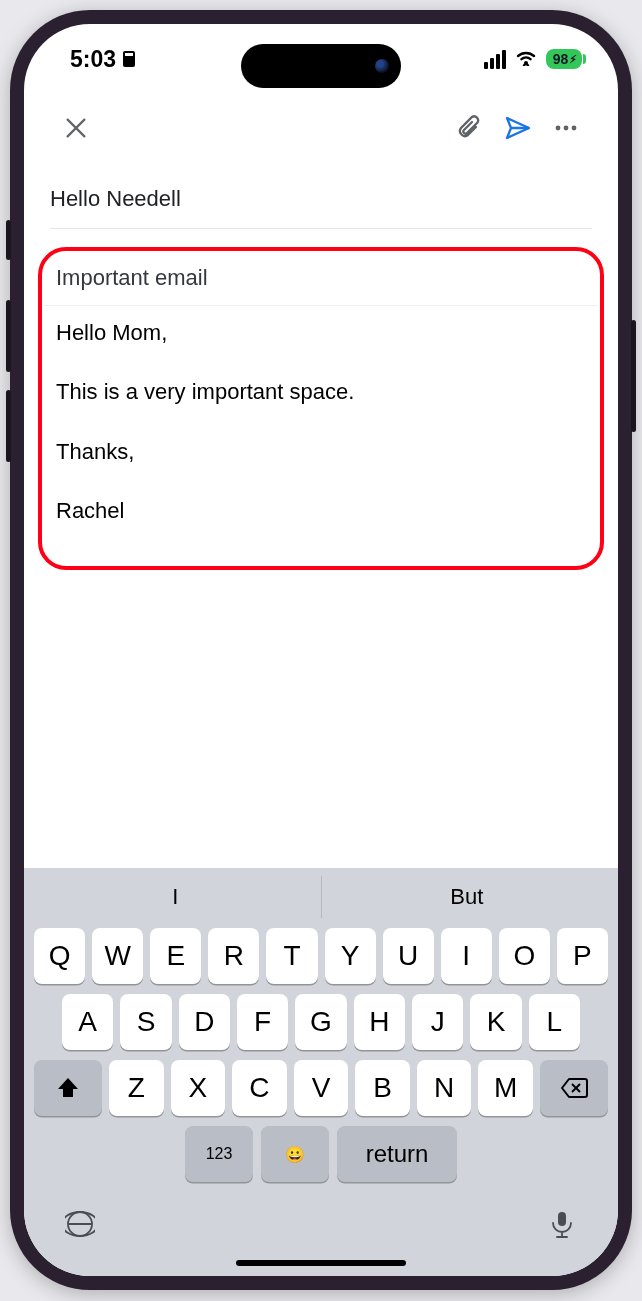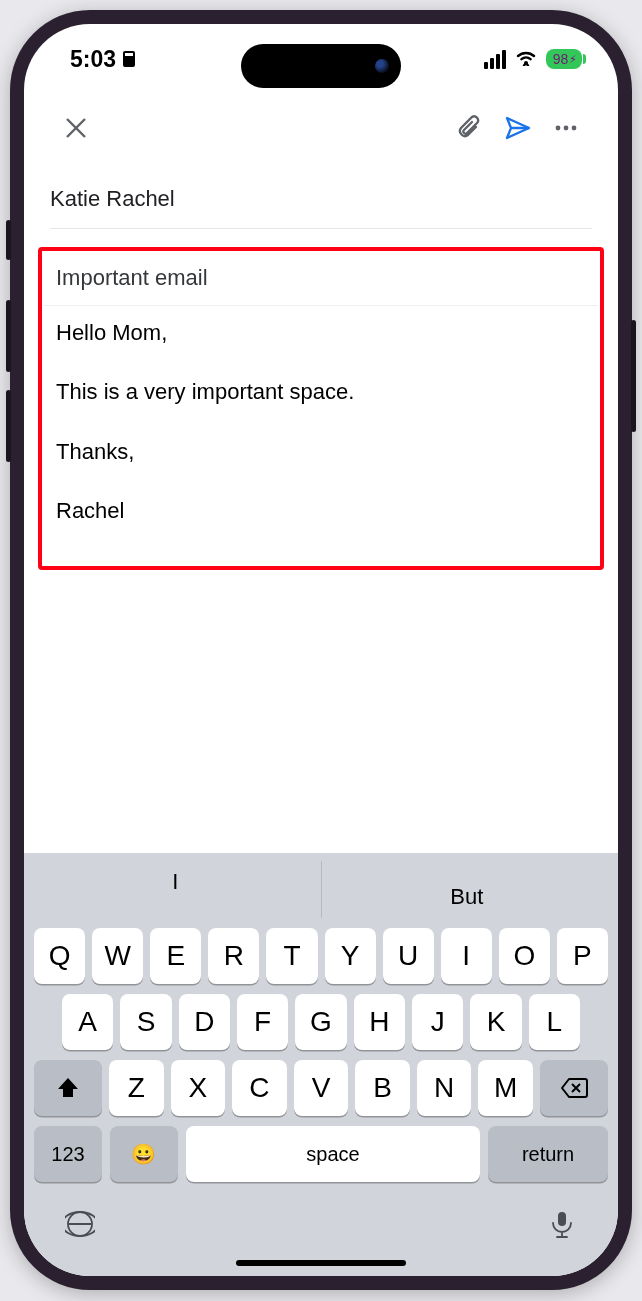--- a/index.html
+++ b/index.html
@@ -34,21 +34,21 @@
   .status .right { display:flex; align-items:center; gap:8px; }
   .sim { width:12px; height:16px; background:#000; border-radius:2px; position:relative; margin-left:3px;}
   .sim::before{content:""; position:absolute; top:2px; left:2px; right:2px; height:3px; background:#fff;}
   .bars { display:flex; align-items:flex-end; gap:2px; }
   .bars span{ width:4px; background:#000; border-radius:1px;}
   .bars span:nth-child(1){height:7px;} .bars span:nth-child(2){height:11px;}
   .bars span:nth-child(3){height:15px;} .bars span:nth-child(4){height:19px;}
   .wifi { font-size:22px; }
   .batt {
     display:flex; align-items:center; gap:1px;
-    background:#33c759; color:#701a75; font-size:14px; font-weight:400;
+    background:#33c759; color:#0f172a; font-size:14px; font-weight:700;
     padding:2px 5px 2px 7px; border-radius:8px; position:relative;
   }
   .batt::after{ content:""; position:absolute; right:-4px; top:50%; transform:translateY(-50%);
     width:3px; height:10px; background:#33c759; border-radius:0 3px 3px 0;}
   .bolt{ font-size:11px; }
 
   
   .toolbar{ display:flex; align-items:center; padding:10px 28px 18px 28px; }
   .tb-spacer{flex:1;}
   .tb-btn{ width:48px; height:48px; display:flex; align-items:center; justify-content:center; }
@@ -68,52 +68,52 @@
   .from-value{
     width:260px; height:28px; border-radius:4px;
     background:
       repeating-linear-gradient(0deg, #cfcfcf 0 6px, #e6e6e6 6px 12px),
       repeating-linear-gradient(90deg, #cfcfcf 0 6px, #e6e6e6 6px 12px);
     background-blend-mode:multiply;
     filter:blur(0.4px);
   }
 
   .highlight{
-    margin:18px 14px 0 14px; border:4px solid #ff0014; border-radius:4px;
+    margin:18px 14px 0 14px; border:4px solid #ff0014; border-radius:28px;
     padding:8px 12px 40px 12px;
   }
   .subject{ font-size:22px; color:#35383b; padding:6px 2px 14px;}
   .hdiv{ height:1px; background:#efefef; margin:0 -10px 6px;}
   .body{ font-size:22px; line-height:1.35; color:#000; padding:6px 2px 0; white-space:pre-wrap;}
 
   .spacer{flex:1;}
 
   
   .kbd{
     background:#d1d4da; padding:8px 6px 0; display:flex; flex-direction:column; gap:10px;
   }
   .sugg{ display:flex; }
   .sugg div{
     flex:1; text-align:center; font-size:22px; color:#000; padding:8px 0;
     border-right:1px solid #b7bac0;
   }
-  .sugg div:last-child{border-right:none;margin-top:15px;}
+  .sugg div:last-child{border-right:none;}
   .krow{ display:flex; gap:7px; justify-content:center; padding:0 4px;}
   .key{
     background:#fff; border-radius:8px; box-shadow:0 1.5px 0 rgba(0,0,0,.3);
     height:56px; display:flex; align-items:center; justify-content:center;
     font-size:28px; color:#000; flex:1; min-width:0;
   }
   .row1 .key{ flex:1; }
   .row2 { padding:0 32px; }
   .row3 .fn{ flex:0 0 68px; background:#b9bdc6; font-size:22px;}
   .row4 { gap:8px;}
-  .row4 .small{ flex:0 0 68px; background:#b9bdc6; font-size:20px;}
+  .row4 .small{ flex:0 0 68px; background:#b9bdc6; font-size:16px;}
   .row4 .space{ flex:1; font-size:20px;}
-  .row4 .ret{ flex:0 0 120px; background:#b9bdc6; font-size:20px;}
+  .row4 .ret{ flex:0 0 120px; background:#b9bdc6; font-size:24px;}
 
   .shift-icon{ width:24px; height:24px;}
   .shift-icon path{ fill:#000;}
   .del-icon{ width:28px; height:24px;}
   .del-icon path{ fill:none; stroke:#000; stroke-width:2; stroke-linejoin:round;}
   .del-icon line{ stroke:#000; stroke-width:2;}
 
   .kfoot{ display:flex; justify-content:space-between; padding:10px 28px 30px; }
   .kf-btn{ width:44px; height:44px; display:flex; align-items:center; justify-content:center;}
   .globe-icon, .mic-icon{ width:30px; height:30px;}
@@ -192,21 +192,21 @@
       <div class="tb-btn">
         <svg class="dots-icon" viewBox="0 0 28 28">
             <circle cx="6" cy="14" r="2.4"></circle>
             <circle cx="14" cy="14" r="2.4"></circle>
             <circle cx="22" cy="14" r="2.4"></circle>
           </svg>
       </div>
     </div>
 
     <div class="field">
-      <span>Katie Rachel</span>
+      <span>Hello Needell</span>
     </div>
     <div class="divider"></div>
 
 
     <div class="highlight">
       <div class="subject">Important email</div>
       <div class="hdiv"></div>
       <div class="body">Hello Mom,
 
 This is a very important space.
@@ -267,21 +267,20 @@
               <path d="M9 3 H25 a2 2 0 0 1 2 2 V19 a2 2 0 0 1 -2 2 H9 L2 12 Z"></path>
               <line x1="12" y1="8" x2="20" y2="16"></line>
               <line x1="20" y1="8" x2="12" y2="16"></line>
             </svg>
         </div>
       </div>
 
       <div class="krow row4">
         <div class="key small">123</div>
         <div class="key small">😀</div>
-        <div class="key space">space</div>
         <div class="key ret">return</div>
       </div>
 
       <div class="kfoot">
         <div class="kf-btn">
           <svg class="globe-icon" viewBox="0 0 30 30">
               <circle cx="15" cy="15" r="12"></circle>
               <path d="M3 15 H27 M15 3 a18 12 0 0 1 0 24 a18 12 0 0 1 0 -24"></path>
             </svg>
         </div>

